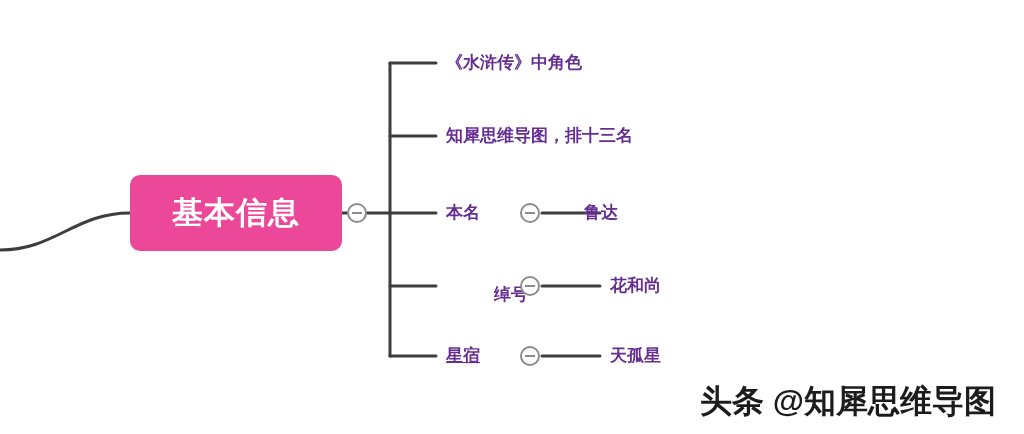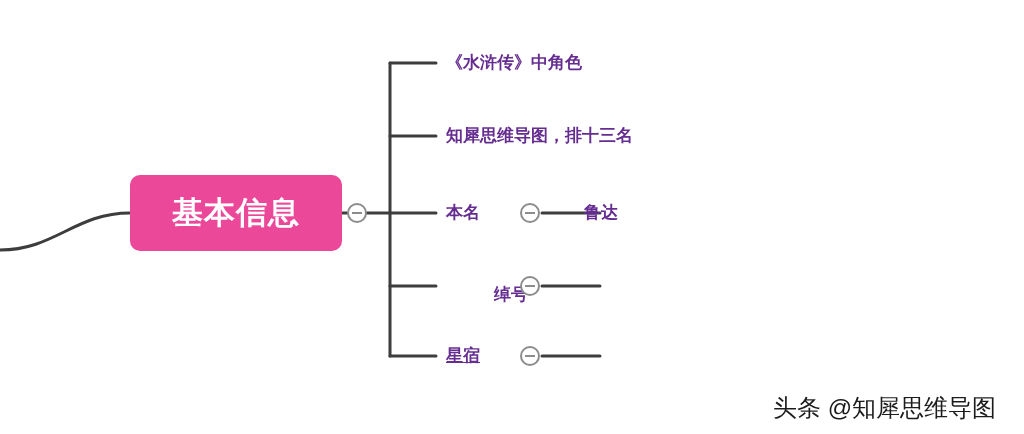--- a/index.html
+++ b/index.html
@@ -64,22 +64,22 @@
     font-size: 17px;
     font-weight: bold;
     white-space: nowrap;
     cursor: pointer;
   }
   .watermark {
     position: absolute;
     right: 28px;
     bottom: 10px;
     color: #1c1c1c;
-    font-size: 24px;
-    font-weight: normal;
+    font-size: 32px;
+    font-weight: bold;
     white-space: nowrap;
   }
 </style>
 </head>
 <body>
 
 <div class="canvas">
 
   <svg class="connectors" viewBox="0 0 1024 434">
     <path d="M 0 250 C 55 250, 75 213, 130 213"></path>
@@ -121,23 +121,29 @@
   <div class="child-label" style="left:584px; top:198px;">
     <span>鲁达</span>
   </div>
 
   <div class="child-label" style="left:446px; top:280px;margin-left:48px;">
     <span>绰号</span>
   </div>
   <div class="collapse-btn" style="left:520px; top:276px;">
     <span class="minus"></span>
   </div>
+  <div class="child-label" style="left:610px; top:271px;">
+    <span>花和尚</span>
+  </div>
 
   <div class="child-label" style="left:446px; top:341px;text-decoration:underline;">
     <span>星宿</span>
   </div>
   <div class="collapse-btn" style="left:520px; top:346px;">
     <span class="minus"></span>
   </div>
+  <div class="child-label" style="left:610px; top:341px;">
+    <span>天孤星</span>
+  </div>
 
   <div class="watermark">头条 @知犀思维导图</div>
 
 </div>
 
 </body></html>

